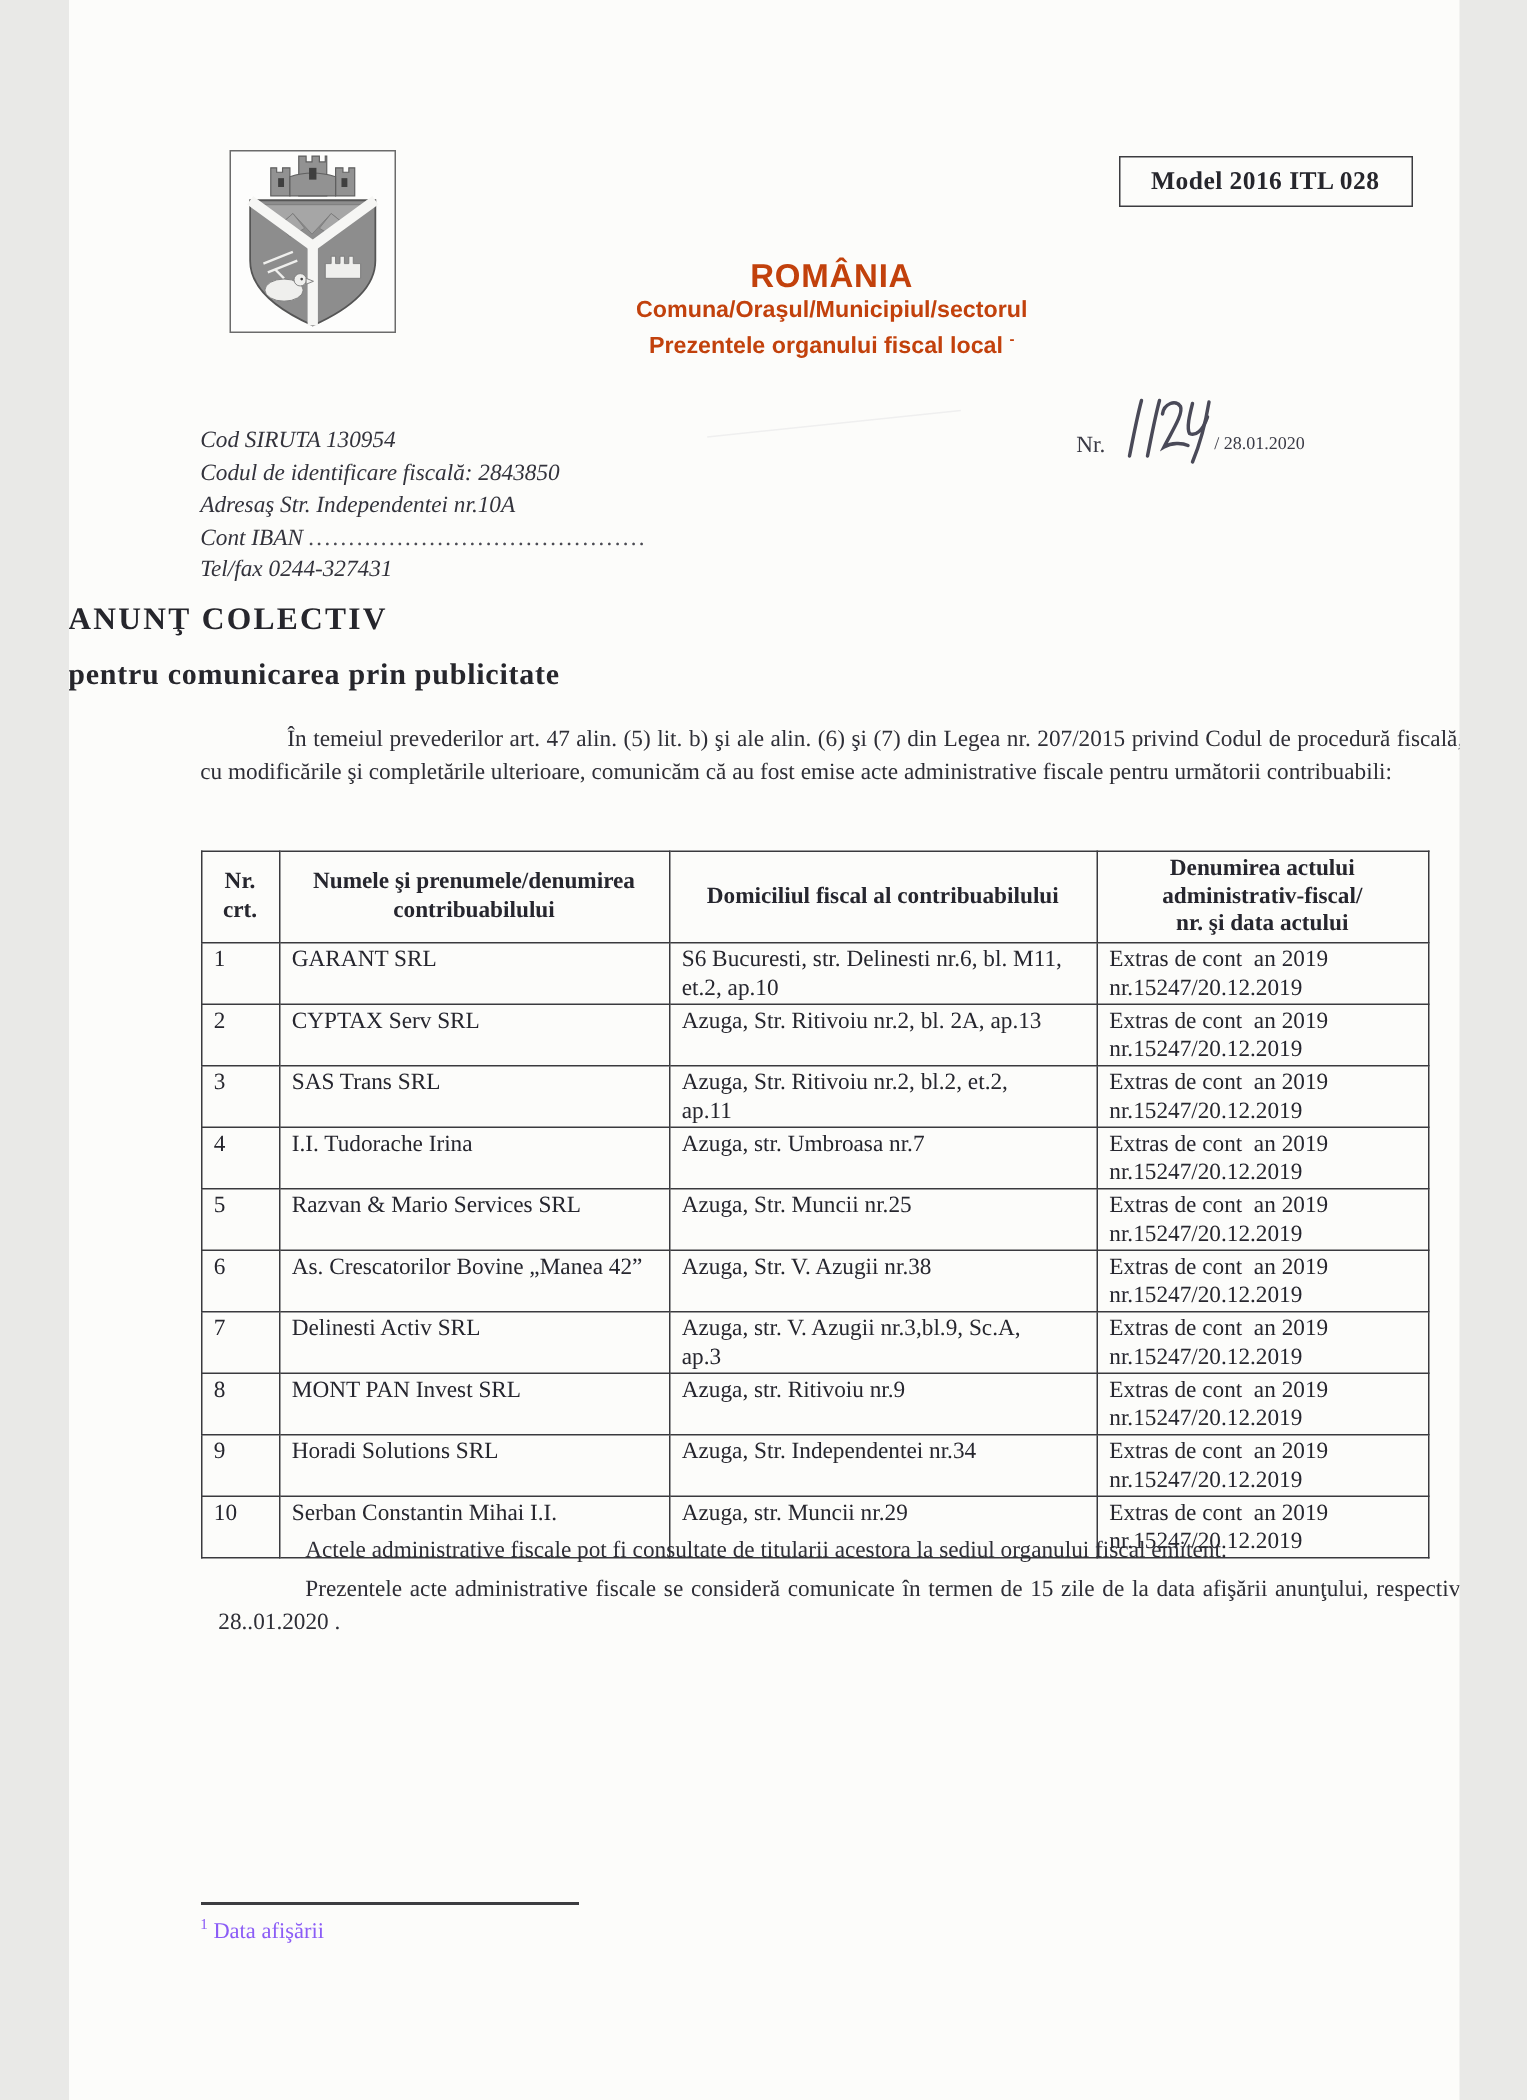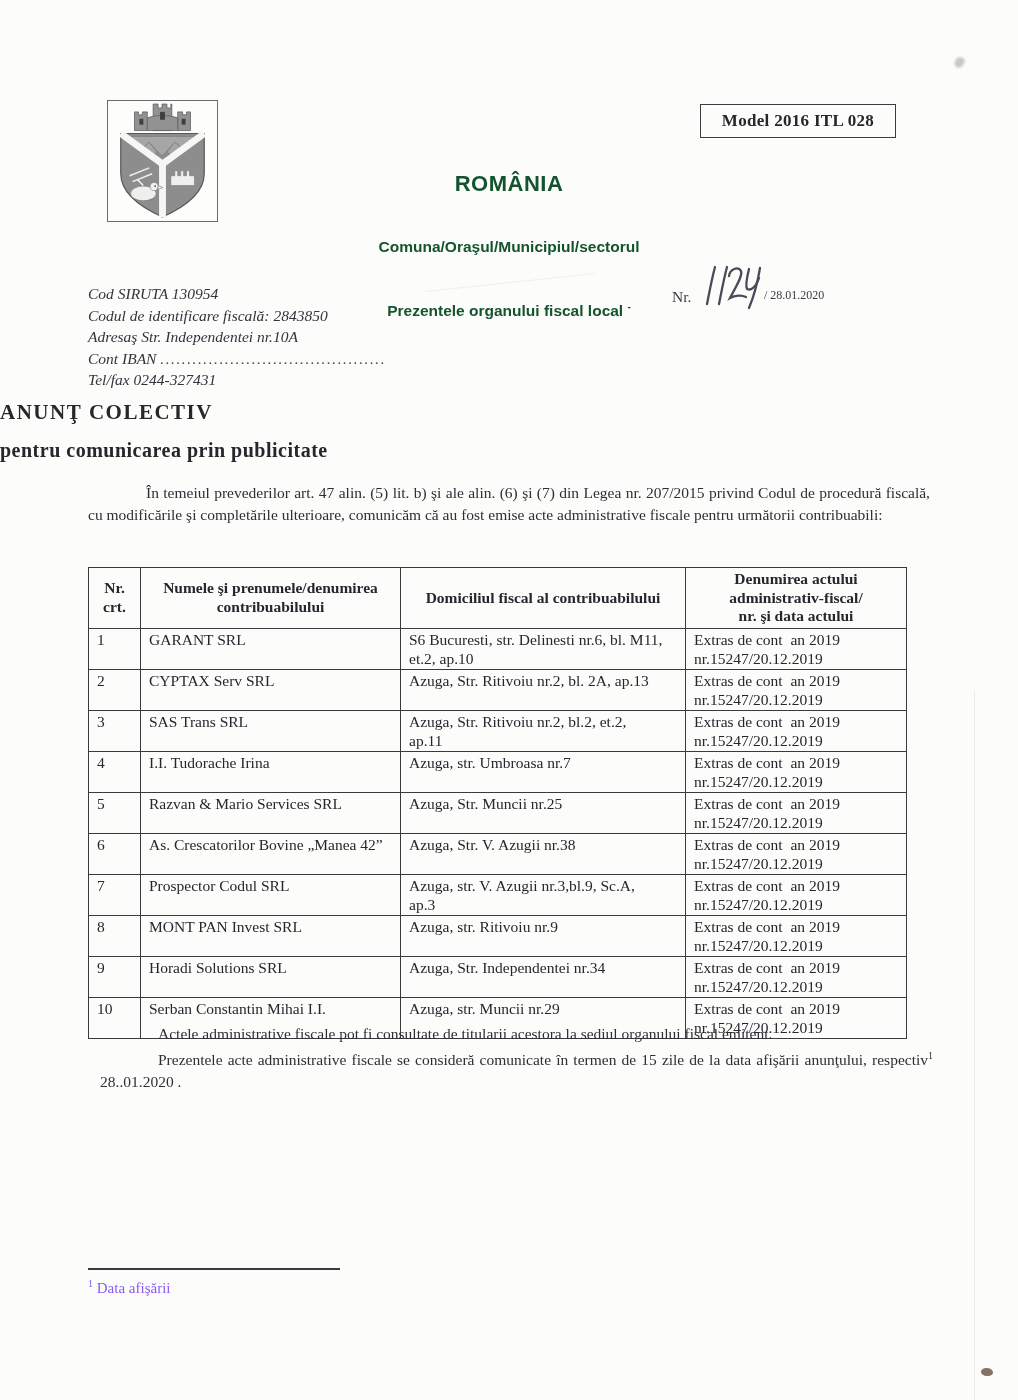--- a/index.html
+++ b/index.html
@@ -1,40 +1,40 @@
 <!DOCTYPE html>
 <html><head>
 <meta charset="utf-8">
 <style>
   html,body { margin:0; padding:0; background:#e9e9e7; }
   .page {
-    position:relative; width:1018px; height:1400px; margin:0 auto;
+    position:relative; width:927px; height:1400px; margin:0 auto;
     background:#fcfcfa; overflow:hidden;
     font-family:"Liberation Serif","DejaVu Serif",serif;
     color:#2e2e36;
   }
   
   .logo-box {
     position:absolute; left:107px; top:100px; width:111px; height:122px;
     border:1px solid #6b6b6b; background:#fdfdfc; box-sizing:border-box;
   }
   
   .model-box {
     position:absolute; left:700px; top:104px; width:196px; height:34px;
     border:1.5px solid #3c3c40; box-sizing:border-box;
     display:flex; align-items:center; justify-content:center;
     font-weight:bold; font-size:17px; color:#26262c; letter-spacing:0.3px;
   }
   
   .header-center {
     position:absolute; left:259px; top:171px; width:500px; text-align:center;
-    font-family:"Liberation Sans","DejaVu Sans",sans-serif; color:#14532d;
+    font-family:"Liberation Sans","DejaVu Sans",sans-serif; color:#c2410c;
   }
   .header-center .country { font-size:22px; font-weight:bold; letter-spacing:0.5px; }
-  .header-center .line { font-size:15.5px; font-weight:bold; line-height:20px;margin-top:40px; }
+  .header-center .line { font-size:15.5px; font-weight:bold; line-height:20px; }
   .header-center sup { font-size:10px; }
   
   .info-block {
     position:absolute; left:88px; top:283px; font-size:15.5px; line-height:21.5px;
     color:#33333c;
     font-style:italic;
   }
   .info-block .dots { letter-spacing:1.5px; color:#4a4a52; }
   
   .nr-block { position:absolute; left:672px; top:262px; width:240px; height:50px; }
@@ -263,21 +263,21 @@
             <div>Azuga, Str. V. Azugii nr.38</div>
             <div></div>
           </td>
         <td class="c4">
             <div class="ws-pre">Extras de cont  an 2019</div>
             <div>nr.15247/20.12.2019</div>
           </td>
       </tr>
       <tr>
         <td class="c1">7</td>
-        <td class="c2">Prospector Codul SRL</td>
+        <td class="c2">Delinesti Activ SRL</td>
         <td class="c3">
             <div>Azuga, str. V. Azugii nr.3,bl.9, Sc.A,</div>
             <div>ap.3</div>
           </td>
         <td class="c4">
             <div class="ws-pre">Extras de cont  an 2019</div>
             <div>nr.15247/20.12.2019</div>
           </td>
       </tr>
       <tr>

